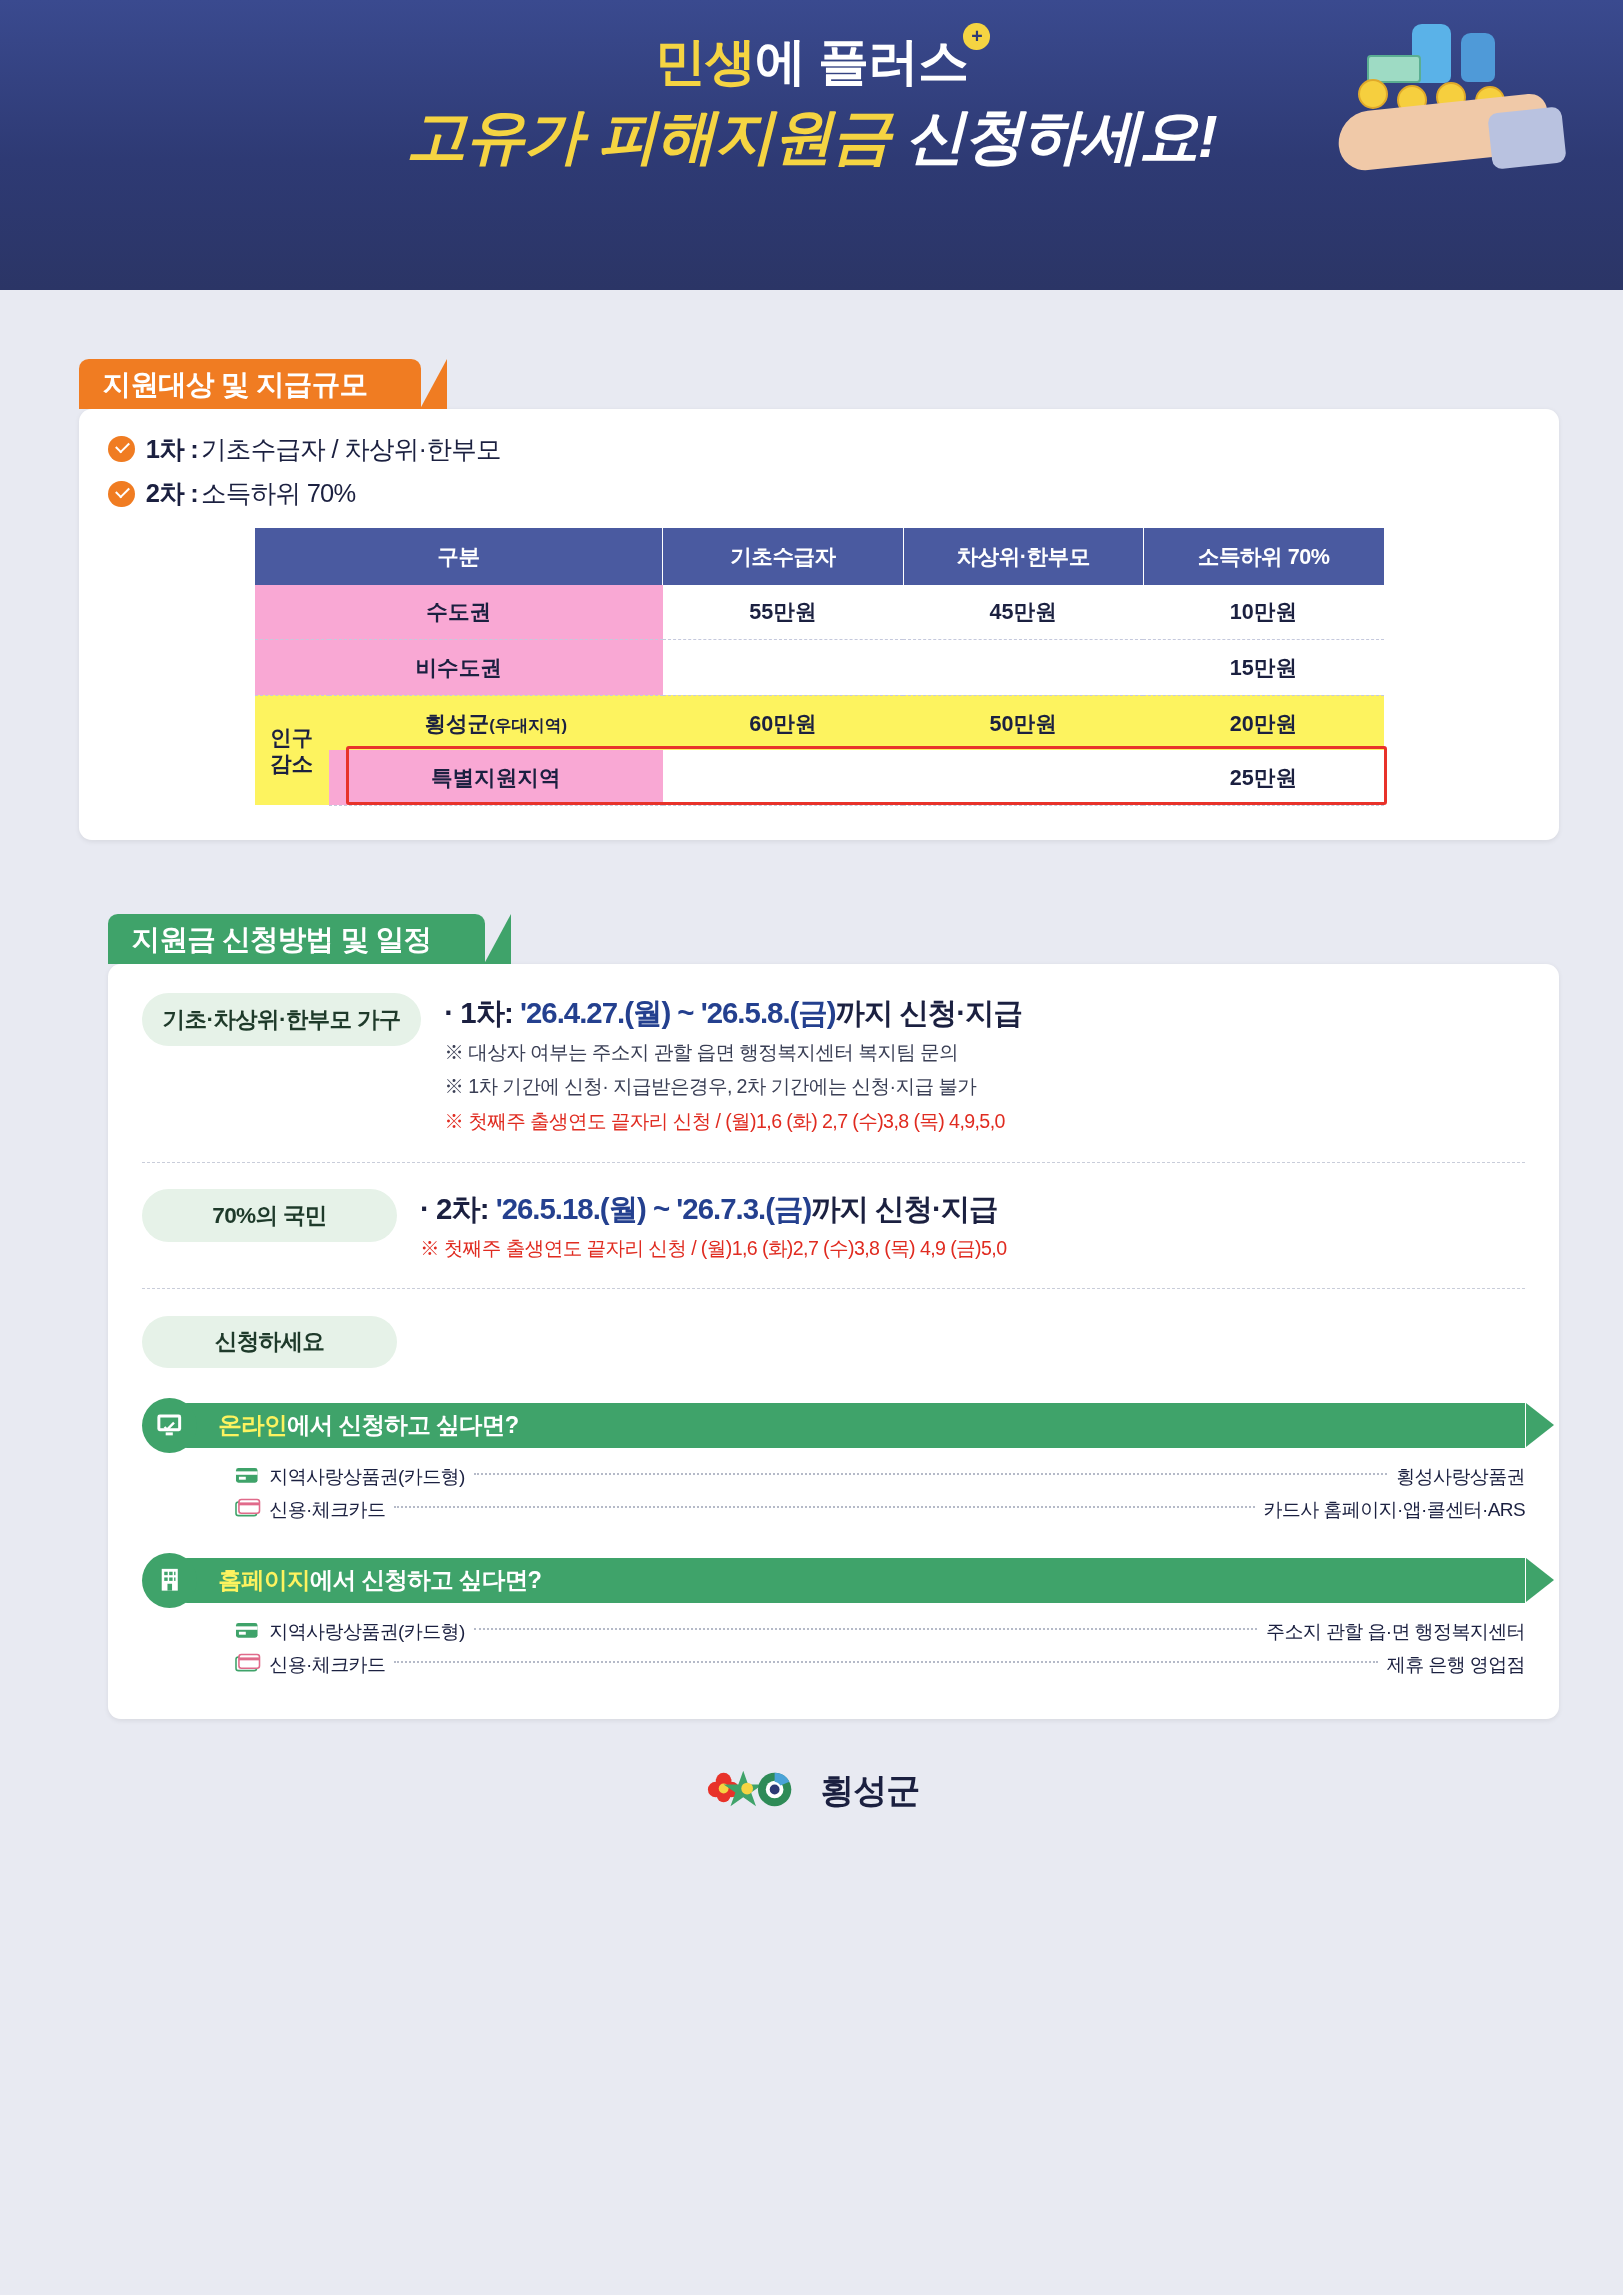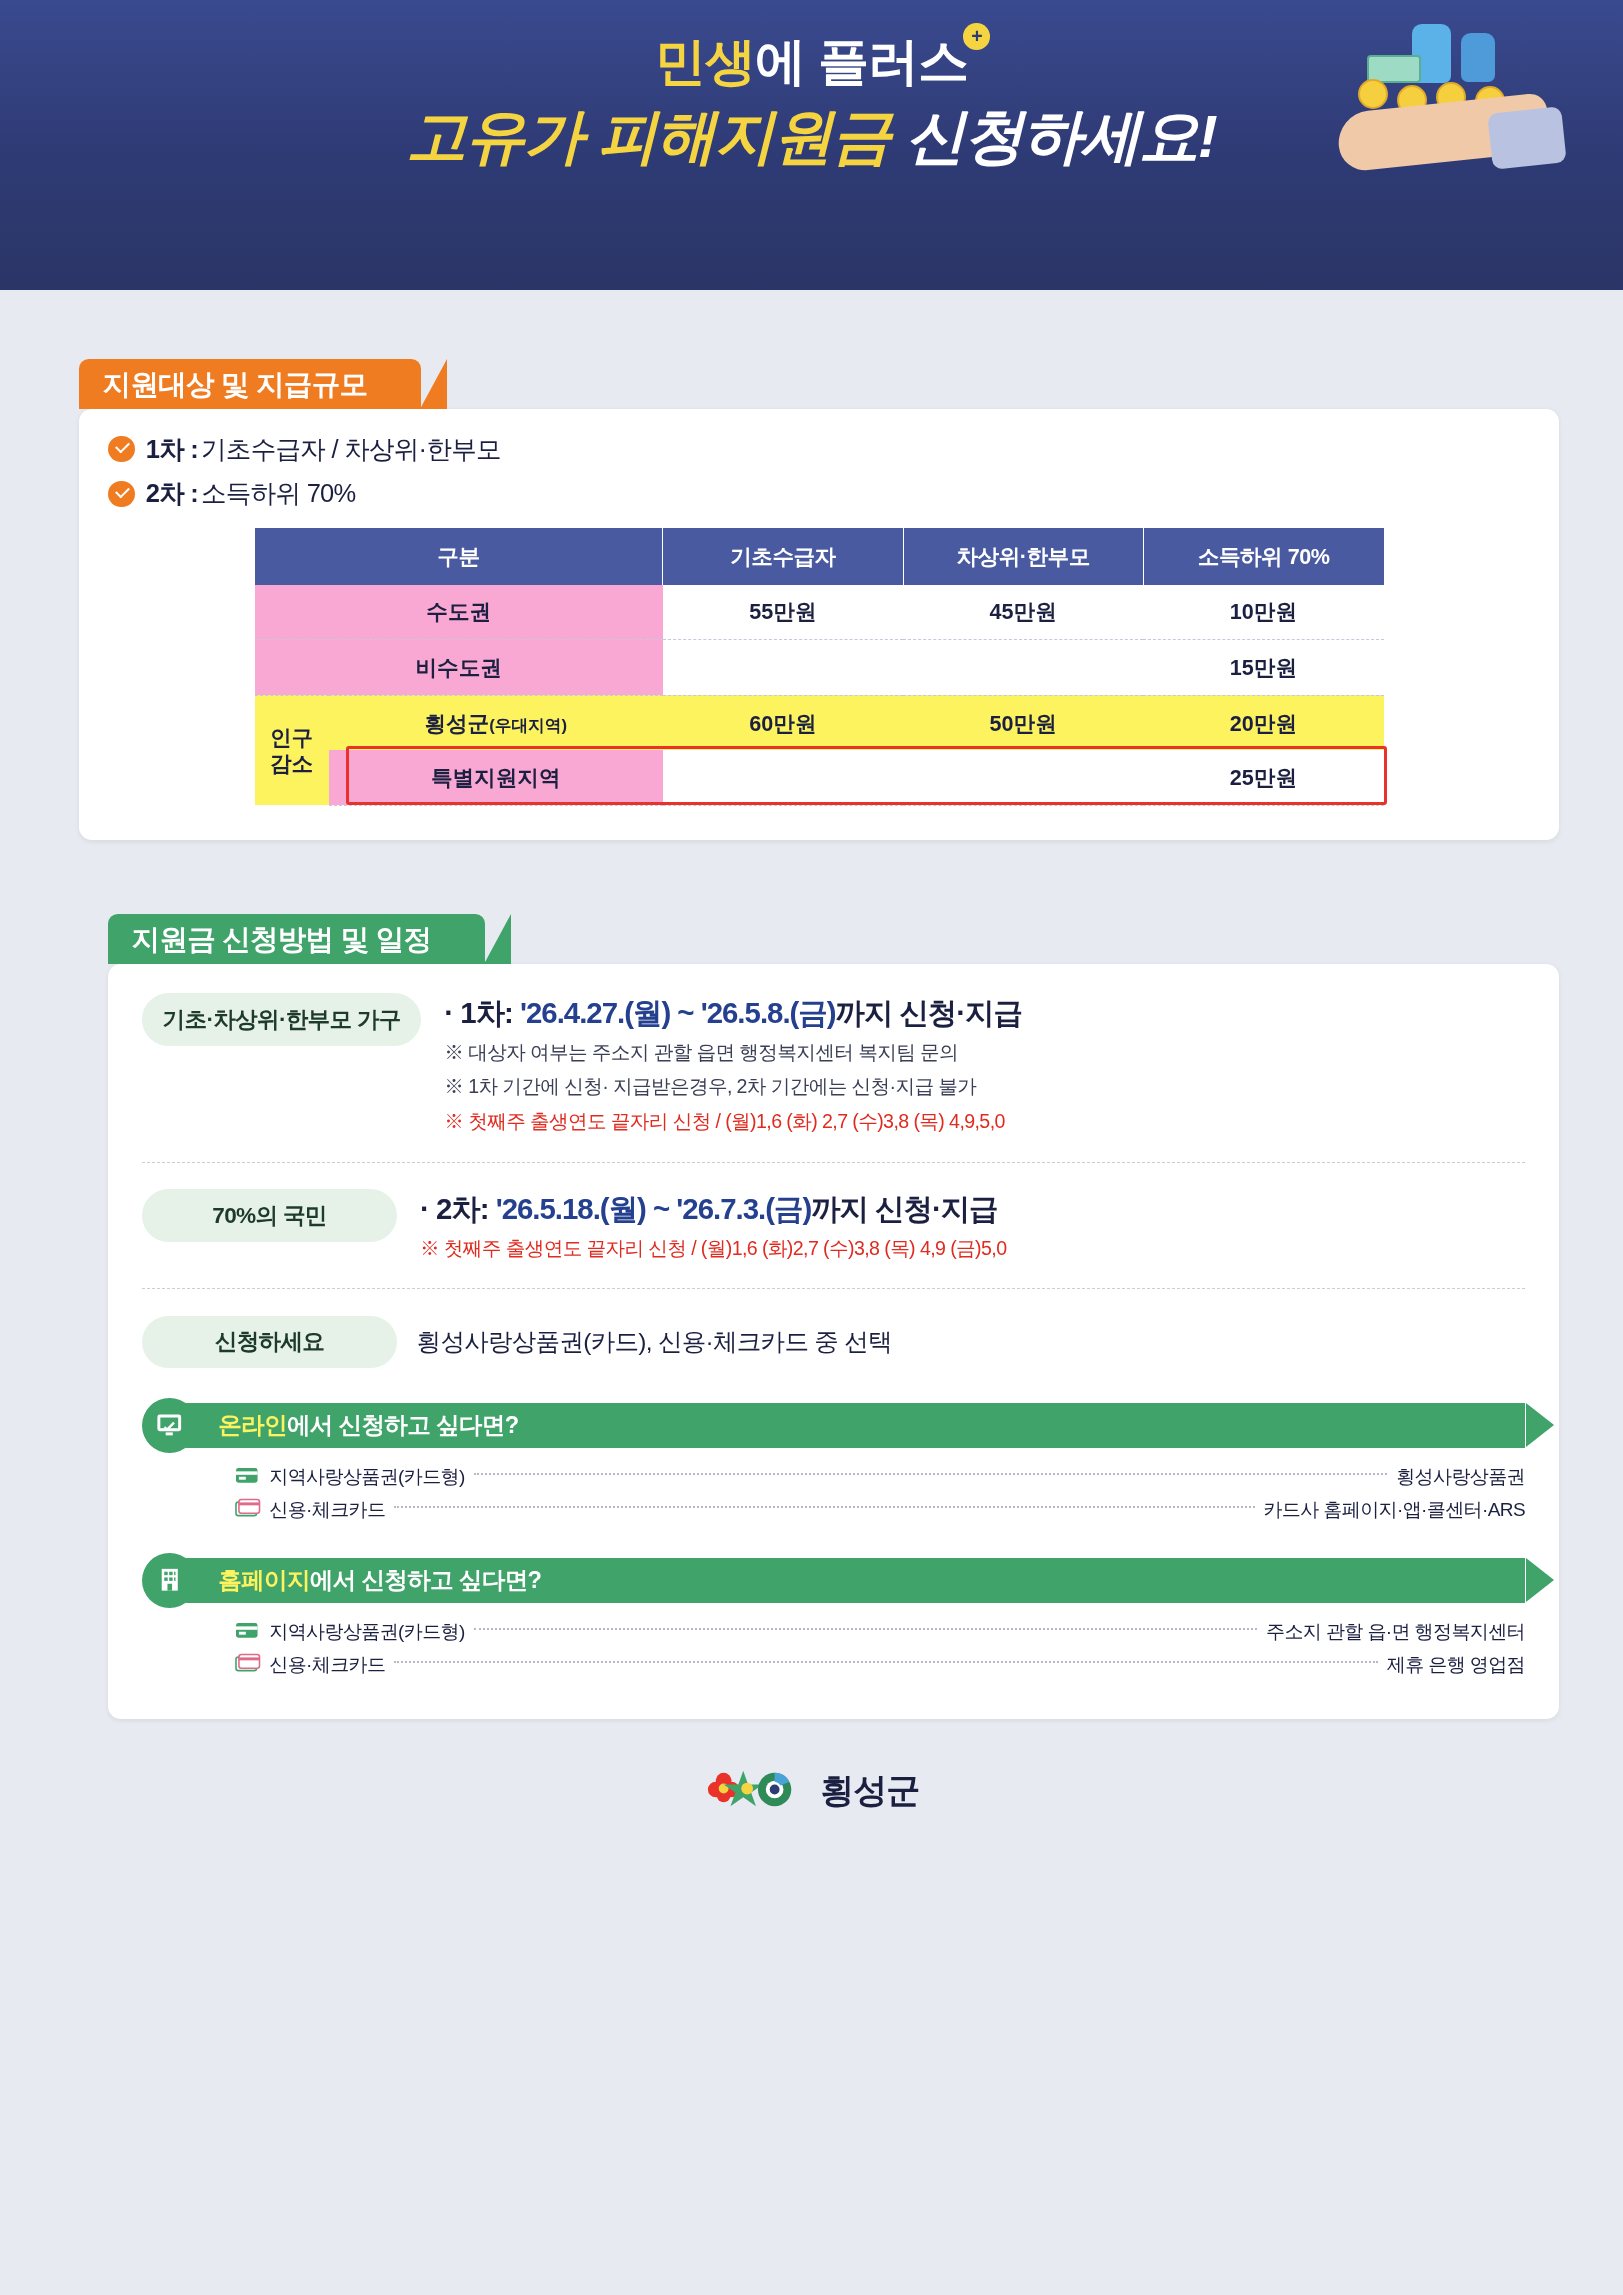--- a/index.html
+++ b/index.html
@@ -481,21 +481,20 @@
             <span>· 2차: </span><span class="date">'26.5.18.(월) ~ '26.7.3.(금)</span><span>까지 신청·지급</span>
           </div>
           <div class="note red">※ 첫째주 출생연도 끝자리 신청 /  (월)1,6 (화)2,7 (수)3,8 (목) 4,9 (금)5,0</div>
         </div>
       </div>
 
       <div class="divider"></div>
 
       <div class="means-row">
         <div class="pill">신청하세요</div>
-        <div class="means-text">횡성사랑상품권(카드), 신용·체크카드 중 선택</div>
       </div>
 
       <div class="channel">
         <div class="channel-head">
           <div class="channel-icon">
             <svg width="28.5" height="28.5" viewBox="0 0 24 24" aria-hidden="true">
               <rect x="2" y="3" width="20" height="14" rx="2" fill="#ffffff"></rect>
               <rect x="4.5" y="5.5" width="15" height="9" fill="#3fa36a"></rect>
               <path d="M8 13.5l2.2 2.2L16 9.8" stroke="#ffffff" stroke-width="2" fill="none"></path>
               <rect x="9" y="18" width="6" height="2.5" fill="#ffffff"></rect>

